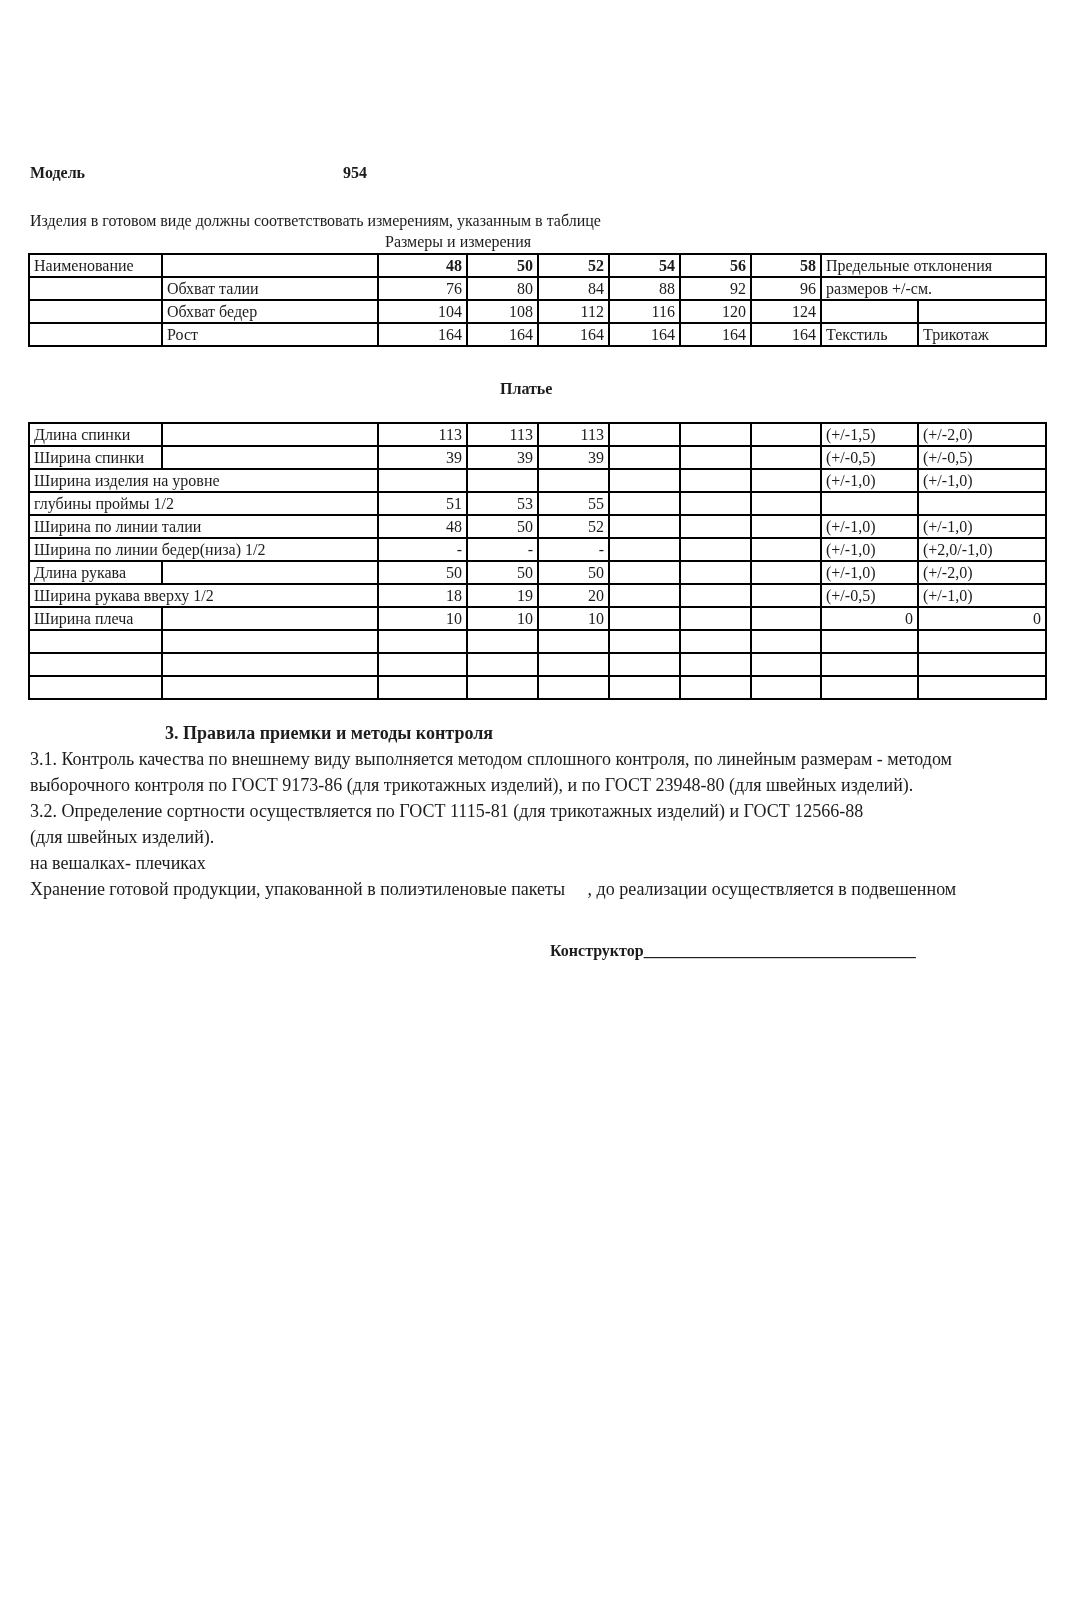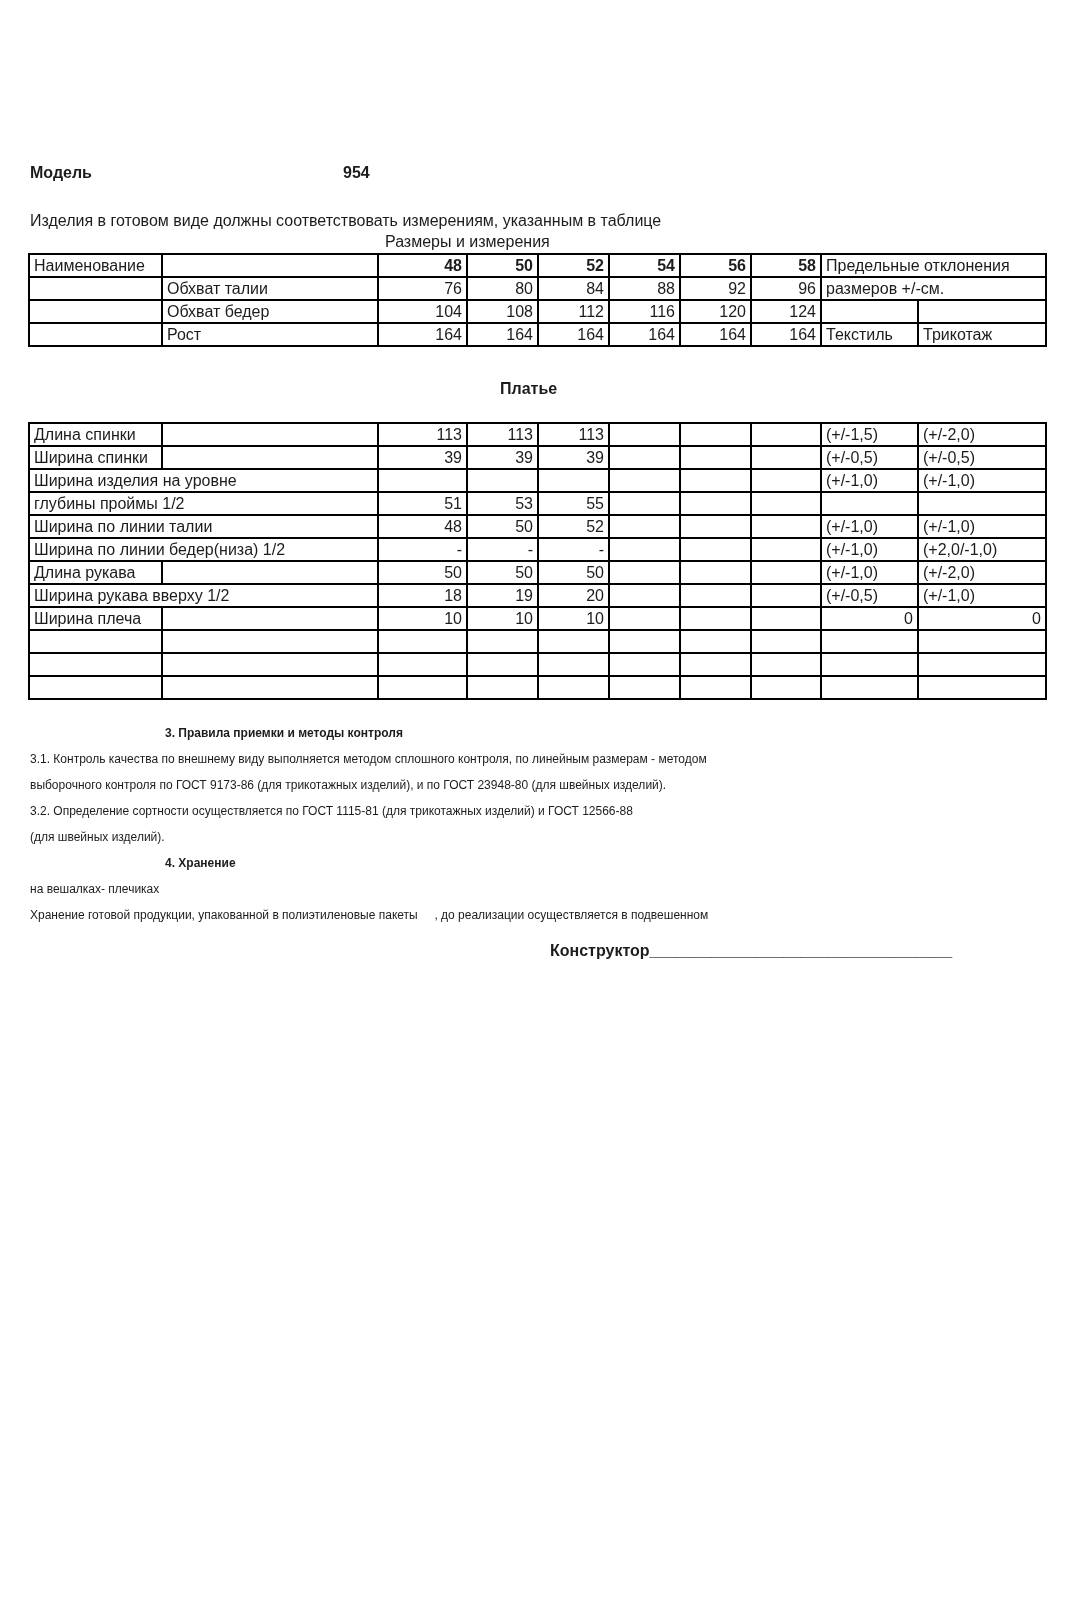--- a/index.html
+++ b/index.html
@@ -1,21 +1,21 @@
 <!DOCTYPE html>
 <html><head>
 <meta charset="utf-8">
 <style>
   html, body { margin: 0; padding: 0; background: #e8e8e8; }
   .page {
     position: relative;
     width: 1066px;
     height: 1600px;
     background: #ffffff;
-    font-family: Liberation Sans, sans-serif;
+    font-family: Liberation Serif, serif;
     color: #1c1c1c;
     overflow: hidden;
   }
   .abs { position: absolute; white-space: pre; }
   .bold { font-weight: bold; }
   .t16 { font-size: 16px; line-height: 20px; }
 
   table.doc-table {
     position: absolute;
     border-collapse: collapse;
@@ -38,21 +38,21 @@
   #sizes-table { left: 28px; top: 253px; width: 1017px; }
   #dress-table { left: 28px; top: 422px; width: 1017px; }
 
   #model-label  { left: 30px;  top: 163px; }
   #model-number { left: 343px; top: 163px; text-align: right; }
   #intro-text   { left: 30px;  top: 211px; }
   #table-title  { left: 385px; top: 232px; }
   #dress-title  { left: 477px; top: 379px; margin-left: 23px; }
 
   #body-lines { position: absolute; left: 30px; top: 720px; }
-  #body-lines .line { height: 26px; line-height: 26px; font-size: 12px; white-space: pre; }
+  #body-lines .line { height: 26px; line-height: 26px; font-size: 18px; white-space: pre; }
   #body-lines .line.indent { padding-left: 135px; }
 
   #signature { left: 550px; top: 941px; }
 </style>
 </head>
 <body>
 
 <div class="page">
 
   <div id="model-label" class="abs t16 bold">Модель</div>
@@ -282,20 +282,19 @@
         </tr>
       </tbody>
   </table>
 
   <div id="body-lines">
       <div class="line bold indent">3. Правила приемки и методы контроля</div>
       <div class="line">3.1. Контроль качества по внешнему виду выполняется методом сплошного контроля, по линейным размерам - методом</div>
       <div class="line">выборочного контроля по ГОСТ 9173-86 (для трикотажных изделий), и по ГОСТ 23948-80 (для швейных изделий).</div>
       <div class="line">3.2. Определение сортности осуществляется по ГОСТ 1115-81 (для трикотажных изделий) и ГОСТ 12566-88</div>
       <div class="line">(для швейных изделий).</div>
-      <div class="line bold indent">4. Хранение</div>
       <div class="line">на вешалках- плечиках</div>
       <div class="line">Хранение готовой продукции, упакованной в полиэтиленовые пакеты     , до реализации осуществляется в подвешенном</div>
     </div>
 
   <div id="signature" class="abs t16 bold">Конструктор__________________________________</div>
 
 </div>
 
 </body></html>

